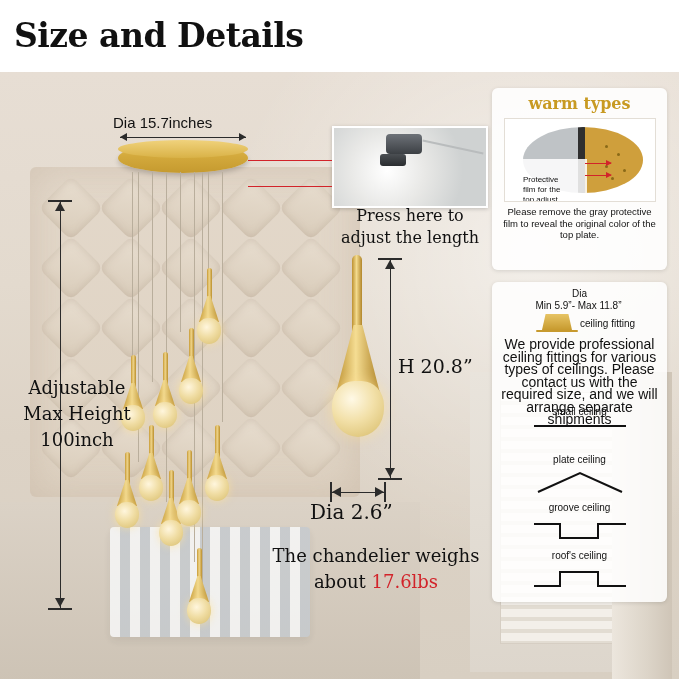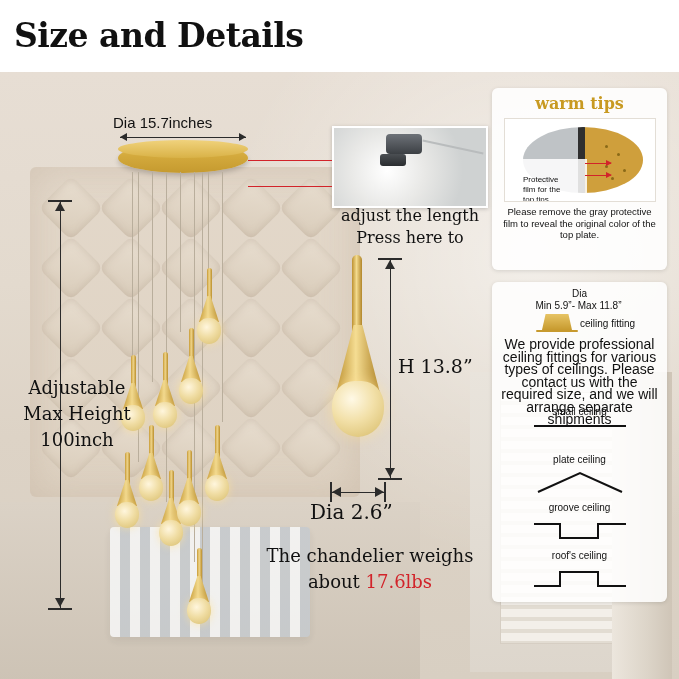--- a/index.html
+++ b/index.html
@@ -169,21 +169,21 @@
     position:absolute;left:330px;top:205px;width:160px;text-align:center;
     font-size:16px;line-height:22px;color:#111;font-family:"DejaVu Serif", serif;
   }
 
   
   .h-label{position:absolute;left:398px;top:355px;font-size:19px;font-family:"DejaVu Serif", serif;color:#111;}
   
   .dia26{position:absolute;left:310px;top:500px;font-size:20px;font-family:"DejaVu Serif", serif;color:#111;}
 
   .weigh{
-    position:absolute;left:245px;top:543px;width:250px;text-align:center;
+    position:absolute;left:251px;top:543px;width:250px;text-align:center;
     font-size:18px;line-height:26px;color:#111;font-family:"DejaVu Serif", serif;
   }
   .weigh .red{color:#d2232a;}
 
   
   .tips{
     position:absolute;left:492px;top:88px;width:175px;height:182px;
     background:rgba(255,255,255,.88);border-radius:6px;
     box-shadow:0 1px 4px rgba(0,0,0,.12);
   }
@@ -378,58 +378,58 @@
     <div class="press-photo"></div>
     <div class="press-metal"></div>
     <div class="press-wire"></div>
     <div class="press-cap"></div>
   </div>
 
   <div class="dim-line hline" style="left:248px;top:160px;width:84px;background:#d2232a;"></div>
   <div class="dim-line hline" style="left:248px;top:186px;width:84px;background:#d2232a;"></div>
 
   <div class="press-text">
+    <div>Press here to</div>
     <div>adjust the length</div>
-    <div>Press here to</div>
   </div>
 
   <div class="dim-line vline" style="left:390px;top:258px;height:222px;"></div>
   <div class="tick" style="left:378px;top:258px;width:24px;height:2px;"></div>
   <div class="tick" style="left:378px;top:478px;width:24px;height:2px;"></div>
   <div class="sq" style="left:390px;top:260px;width:0;height:0;border-left:5px solid transparent;border-right:5px solid transparent;border-bottom:9px solid #2b2b2b;margin-left:-5px;"></div>
   <div class="sq" style="left:390px;top:468px;width:0;height:0;border-left:5px solid transparent;border-right:5px solid transparent;border-top:9px solid #2b2b2b;margin-left:-5px;"></div>
-  <div class="h-label">H 13.8”</div>
+  <div class="h-label">H 20.8”</div>
 
   <div class="dim-line hline" style="left:330px;top:492px;width:56px;"></div>
   <div class="tick" style="left:330px;top:482px;width:2px;height:20px;"></div>
   <div class="tick" style="left:384px;top:482px;width:2px;height:20px;"></div>
   <div class="sq" style="left:332px;top:492px;width:0;height:0;border-top:5px solid transparent;border-bottom:5px solid transparent;border-right:9px solid #2b2b2b;margin-top:-5px;"></div>
   <div class="sq" style="left:375px;top:492px;width:0;height:0;border-top:5px solid transparent;border-bottom:5px solid transparent;border-left:9px solid #2b2b2b;margin-top:-5px;"></div>
   <div class="dia26">Dia 2.6”</div>
 
   <div class="weigh">
     <div>The chandelier weighs</div>
     <div>
       <span>about </span><span class="red">17.6lbs</span>
     </div>
   </div>
 
   <div class="tips">
-    <div class="tips-title">warm tips</div>
+    <div class="tips-title">warm types</div>
     <div class="tips-img">
       <div class="tips-circle"></div>
       <div class="tips-dot" style="left:100px;top:26px;"></div>
       <div class="tips-dot" style="left:112px;top:34px;"></div>
       <div class="tips-dot" style="left:100px;top:46px;"></div>
       <div class="tips-dot" style="left:118px;top:50px;"></div>
       <div class="tips-dot" style="left:106px;top:58px;"></div>
       <div class="tips-cap">
         <div>Protective</div>
         <div>film for the</div>
-        <div>top tips</div>
+        <div>top adjust</div>
       </div>
       <div class="tips-arrow" style="left:80px;top:44px;width:26px;"></div>
       <div class="tips-arrow" style="left:80px;top:56px;width:26px;"></div>
     </div>
     <div class="tips-note">Please remove the gray protective film to reveal the original color of the top plate.</div>
   </div>
 
   <div class="fit">
     <div class="fit-dia">Dia</div>
     <div class="fit-range">Min 5.9”- Max 11.8”</div>

